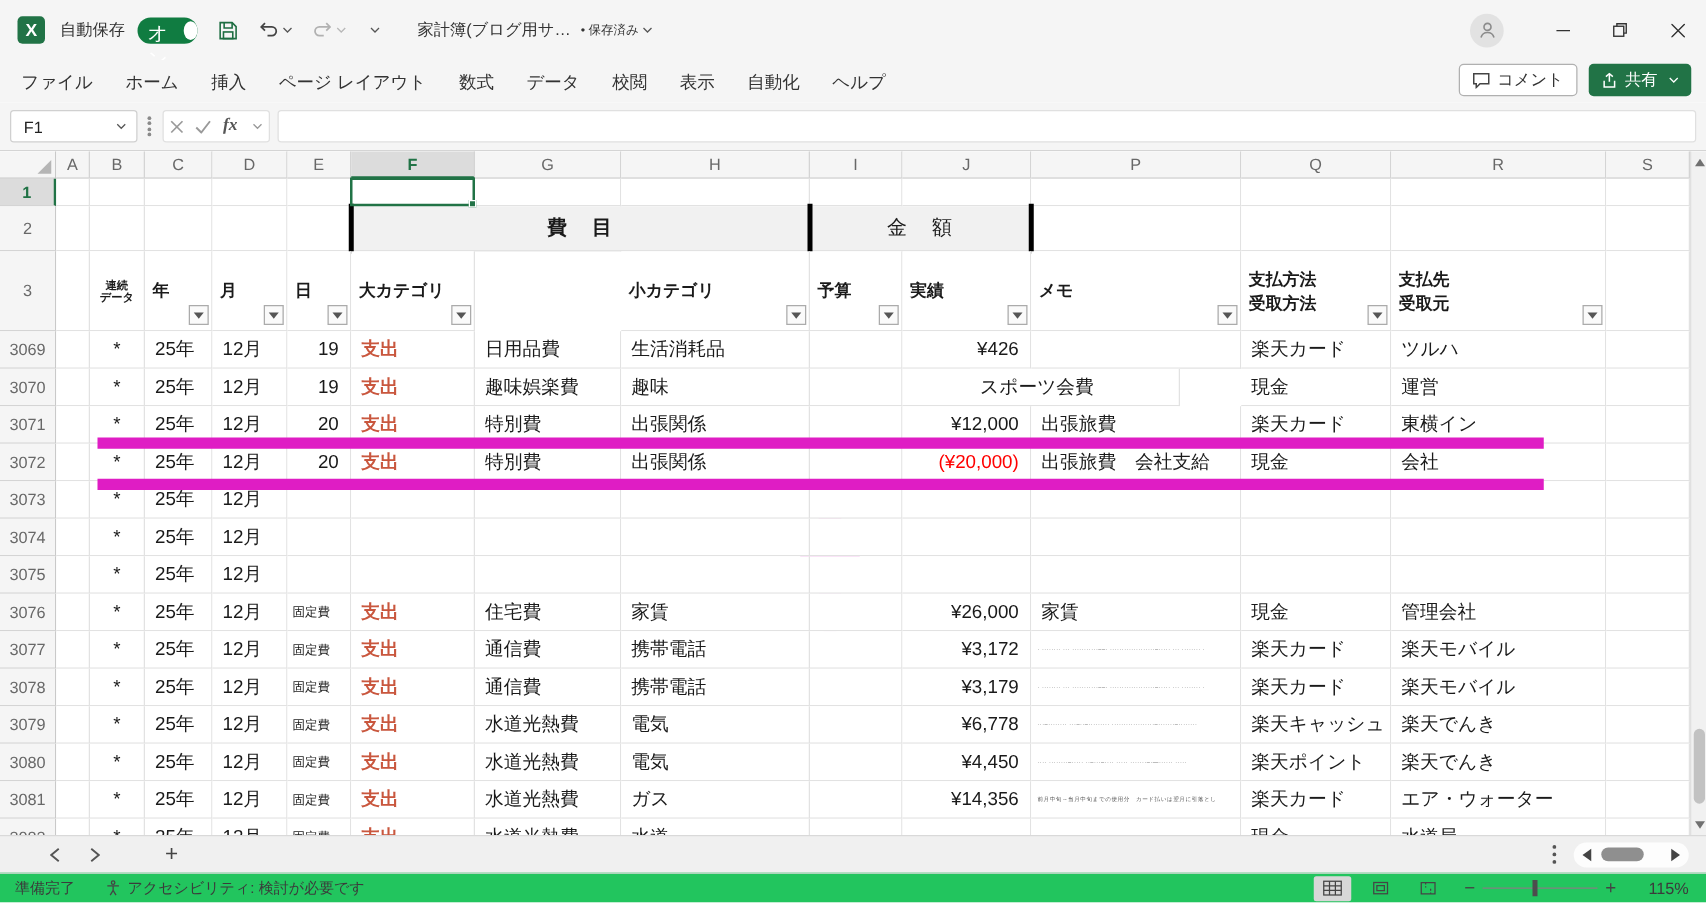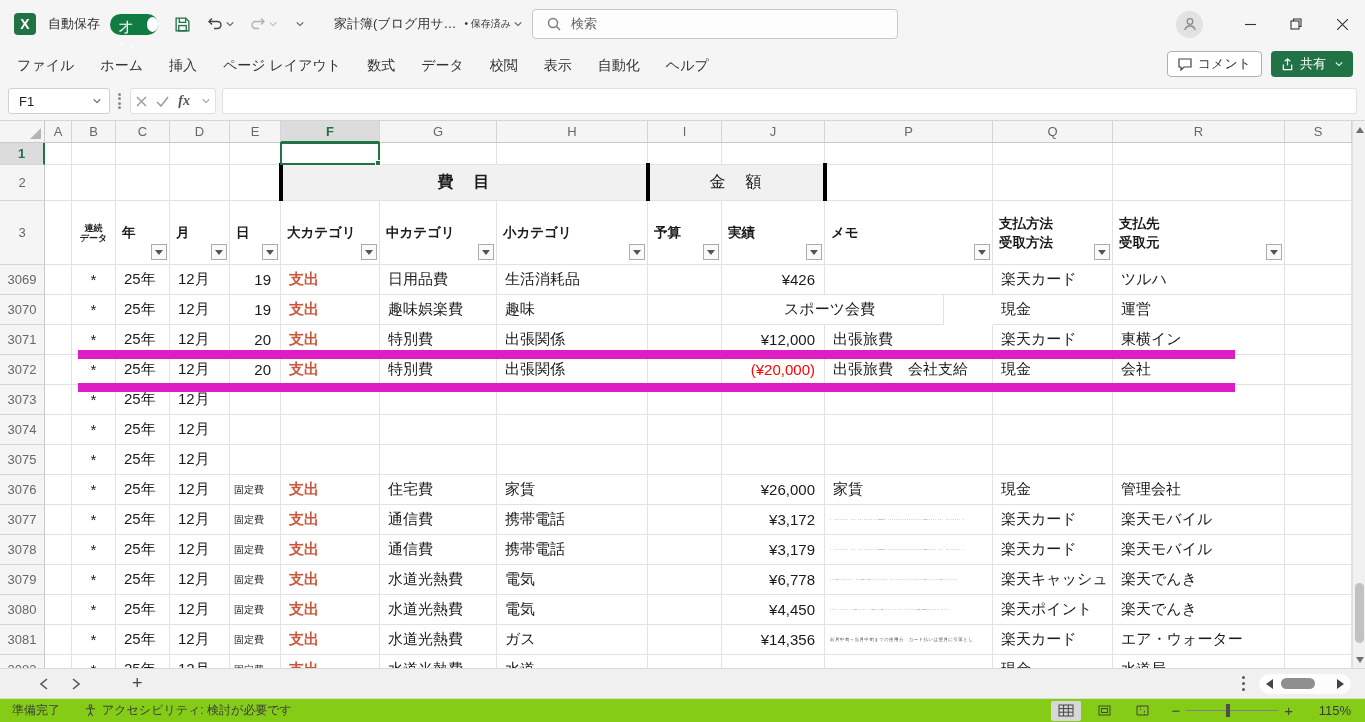--- a/index.html
+++ b/index.html
@@ -112,21 +112,21 @@
   .add-tab { display:flex; align-items:center; padding:0 26px; font-size:18px; color:#444; cursor:pointer; }
   .tab-menu { display:flex; flex-direction:column; justify-content:center; gap:3px; margin-left:auto; margin-right:14px; cursor:pointer; }
   .tab-menu i { width:3px; height:3px; border-radius:50%; background:#555; }
   .hscroll { align-self:center; width:92px; height:20px; background:#fdfdfd; border-radius:10px; margin-right:14px;
              display:flex; align-items:center; position:relative; cursor:pointer; }
   .hs-left { width:0; height:0; border-top:5px solid transparent; border-bottom:5px solid transparent; border-right:7px solid #444; margin-left:7px; }
   .hs-right { position:absolute; right:7px; width:0; height:0; border-top:5px solid transparent; border-bottom:5px solid transparent; border-left:7px solid #444; }
   .hs-thumb { position:absolute; left:22px; width:34px; height:11px; border-radius:6px; background:#8f8f8f; cursor:grab; }
 
   
-  #statusbar { position:absolute; left:0; top:698px; width:1365px; height:24px; background:#84cc16;
+  #statusbar { position:absolute; left:0; top:698px; width:1365px; height:24px; background:#22c55e;
                border-top:1px solid #dcdcdc; display:flex; align-items:center; font-size:12px; color:#3b3b3b; }
   .sb-ready { margin-left:12px; cursor:default; }
   .sb-acc { display:flex; align-items:center; gap:5px; margin-left:24px; cursor:pointer; }
   .sb-right { margin-left:auto; display:flex; align-items:center; }
   .view-btn { width:30px; height:20px; display:flex; align-items:center; justify-content:center; border-radius:2px; cursor:pointer; margin-right:8px; }
   .view-btn.active { background:#d7d7d7; }
   .zoom-out, .zoom-in { font-size:15px; color:#444; padding:0 6px; cursor:pointer; }
   .zoom-track { width:92px; height:1px; background:#818181; position:relative; cursor:pointer; }
   .zoom-handle { position:absolute; left:40px; top:-6px; width:4px; height:13px; background:#4d4d4d; cursor:grab; }
   .zoom-level { width:52px; text-align:right; margin-right:14px; font-size:13px; cursor:pointer; }
@@ -173,27 +173,20 @@
       <div class="qat-btn">
         <svg class="chev" viewBox="0 0 10 6" fill="none" stroke="#555" stroke-width="1.3">
             <path d="M1 1l4 4 4-4"></path>
           </svg>
       </div>
       <span class="doc-title">家計簿(ブログ用サ…</span>
       <span class="doc-status">• 保存済み</span>
       <svg class="chev" viewBox="0 0 10 6" fill="none" stroke="#555" stroke-width="1.3">
           <path d="M1 1l4 4 4-4"></path>
         </svg>
-    </div>
-    <div class="search-box">
-      <svg width="14" height="14" viewBox="0 0 14 14" fill="none" stroke="#7a7a7a" stroke-width="1.4">
-        <circle cx="6" cy="6" r="4.5"></circle>
-          <path d="M9.5 9.5L13 13"></path>
-      </svg>
-      <span>検索</span>
     </div>
     <div class="tb-right">
       <div class="avatar">
         <svg width="16" height="16" viewBox="0 0 16 16" fill="none" stroke="#8b8b8b" stroke-width="1.3">
           <circle cx="8" cy="5.5" r="2.8"></circle>
             <path d="M2.8 14c.8-3 3-4 5.2-4s4.4 1 5.2 4"></path>
         </svg>
       </div>
       <div class="win-btn">
         <svg width="11" height="11" viewBox="0 0 11 11" stroke="#333" stroke-width="1.1">
@@ -355,23 +348,20 @@
       <div class="cell hdr3" style="left: 116px; top: 80px; width: 54px; height: 64px;">年<div class="filterbtn">
           <i></i>
         </div></div>
       <div class="cell hdr3" style="left: 170px; top: 80px; width: 60px; height: 64px;">月<div class="filterbtn">
           <i></i>
         </div></div>
       <div class="cell hdr3" style="left: 230px; top: 80px; width: 51px; height: 64px;">日<div class="filterbtn">
           <i></i>
         </div></div>
       <div class="cell hdr3" style="left: 281px; top: 80px; width: 99px; height: 64px;">大カテゴリ<div class="filterbtn">
-          <i></i>
-        </div></div>
-      <div class="cell hdr3" style="left: 380px; top: 80px; width: 117px; height: 64px;">中カテゴリ<div class="filterbtn">
           <i></i>
         </div></div>
       <div class="cell hdr3" style="left: 497px; top: 80px; width: 151px; height: 64px;">小カテゴリ<div class="filterbtn">
           <i></i>
         </div></div>
       <div class="cell hdr3" style="left: 648px; top: 80px; width: 74px; height: 64px;">予算<div class="filterbtn">
           <i></i>
         </div></div>
       <div class="cell hdr3" style="left: 722px; top: 80px; width: 103px; height: 64px;">実績<div class="filterbtn">
           <i></i>

